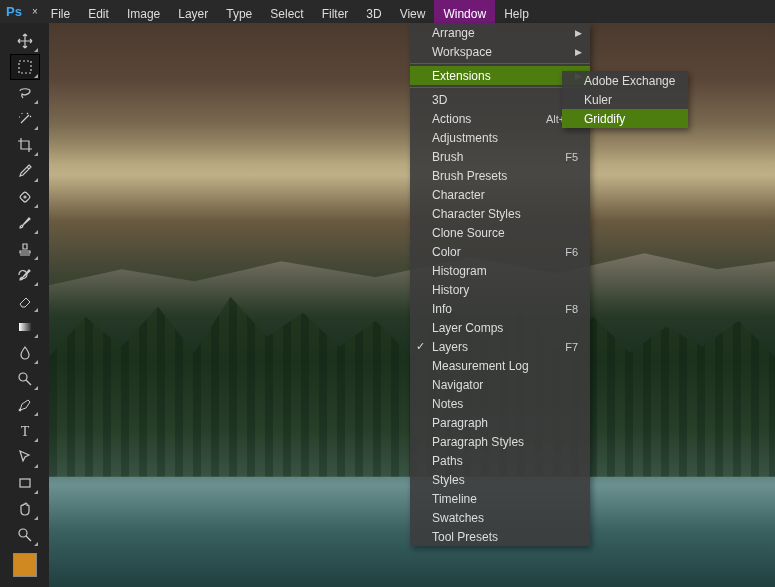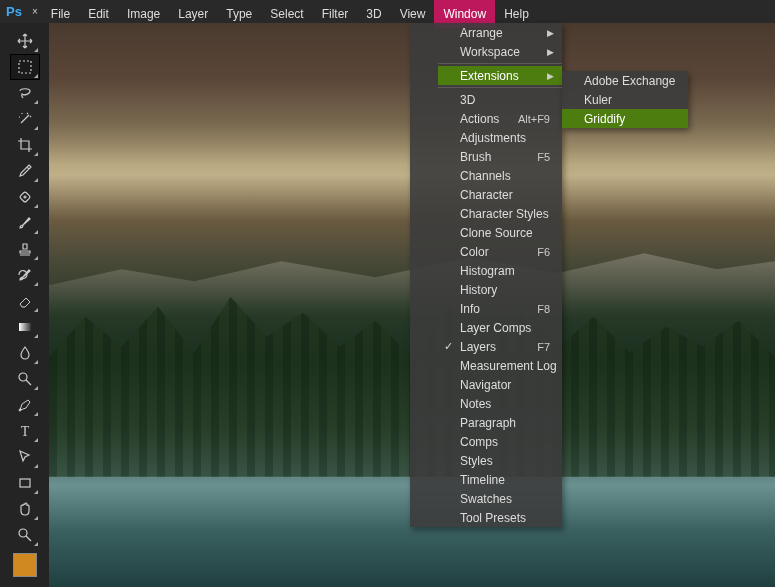--- a/index.html
+++ b/index.html
@@ -60,21 +60,21 @@
     align-items: stretch;
   }
   .menu-item {
     padding: 14px 9px;
     display: flex;
     align-items: center;
     color: #ddd;
     cursor: default;
   }
   .menu-item.active {
-    background: #be185d;
+    background: #701a75;
     color: #fff;
   }
   .toolbar {
     position: absolute;
     left: 0; top: 23px;
     width: 49px;
     bottom: 0;
     background: rgba(48,48,48,0.75);
     z-index: 5;
     display: flex;
@@ -108,22 +108,21 @@
   .dropdown {
     position: absolute;
     background: rgba(60,60,60,0.9);
     color: #ddd;
     z-index: 20;
     box-shadow: 2px 3px 6px rgba(0,0,0,0.4);
   }
   .dd-window {
     left: 410px;
     top: 23px;
-    width: 152px;
-    padding-left: 28px;
+    width: 180px;
   }
   .dd-row {
     height: 19px;
     display: flex;
     align-items: center;
     padding: 0 12px 0 22px;
     position: relative;
     white-space: nowrap;
   }
   .dd-row.highlight {
@@ -343,21 +342,21 @@
       <span class="shortcut">Alt+F9</span>
     </div>
     <div class="dd-row">
       <span>Adjustments</span>
     </div>
     <div class="dd-row">
       <span>Brush</span>
       <span class="shortcut">F5</span>
     </div>
     <div class="dd-row">
-      <span>Channels</span>
+      <span>Brush Presets</span>
     </div>
     <div class="dd-row">
       <span>Character</span>
     </div>
     <div class="dd-row">
       <span>Character Styles</span>
     </div>
     <div class="dd-row">
       <span>Clone Source</span>
     </div>
@@ -389,21 +388,24 @@
     <div class="dd-row">
       <span>Navigator</span>
     </div>
     <div class="dd-row">
       <span>Notes</span>
     </div>
     <div class="dd-row">
       <span>Paragraph</span>
     </div>
     <div class="dd-row">
-      <span>Comps</span>
+      <span>Paragraph Styles</span>
+    </div>
+    <div class="dd-row">
+      <span>Paths</span>
     </div>
     <div class="dd-row">
       <span>Styles</span>
     </div>
     <div class="dd-row">
       <span>Timeline</span>
     </div>
     <div class="dd-row">
       <span>Swatches</span>
     </div>

